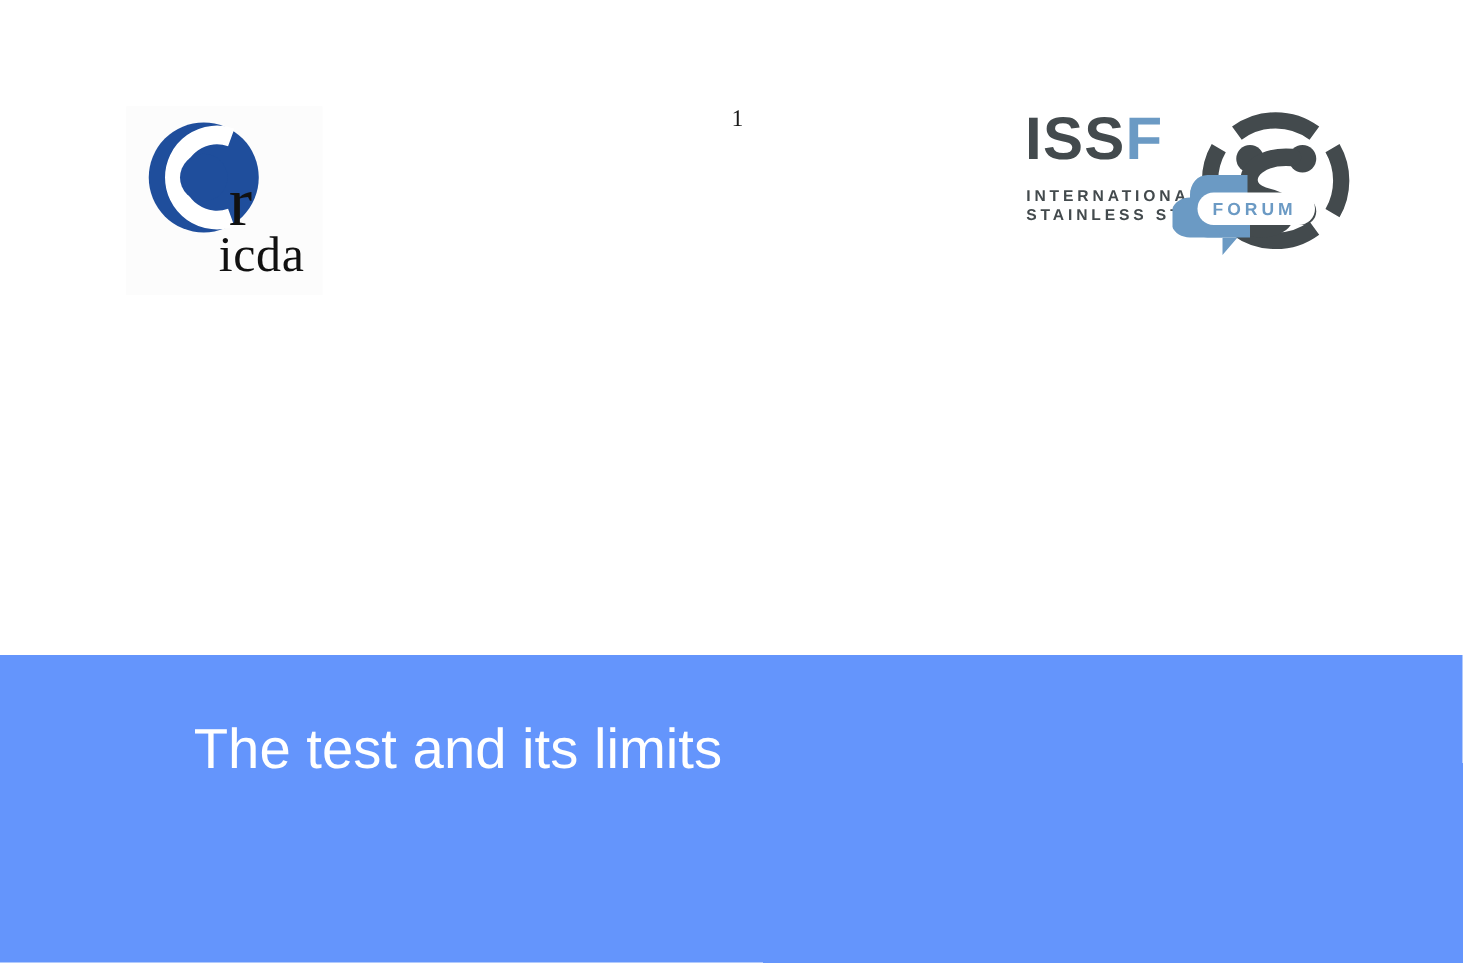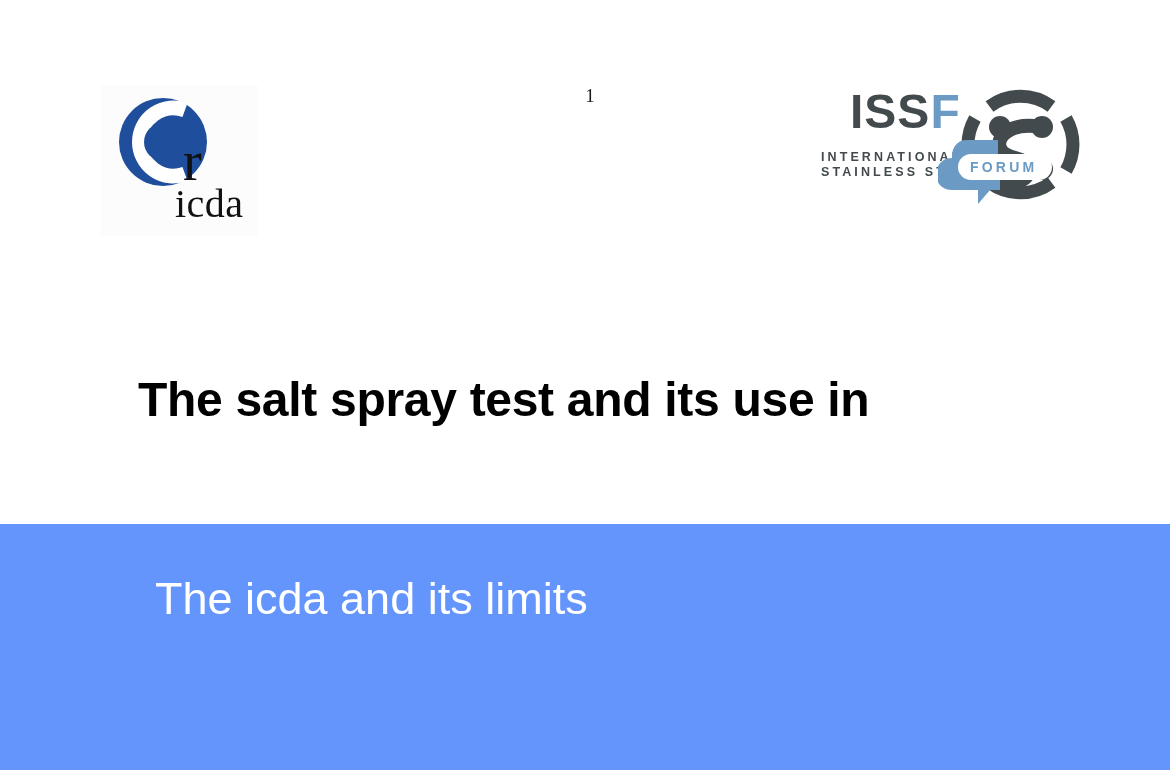--- a/index.html
+++ b/index.html
@@ -62,21 +62,20 @@
   }
   .issf-word {
     position: absolute;
     left: 2px;
     top: 6px;
     font-size: 48px;
     font-weight: bold;
     letter-spacing: 1px;
     line-height: 1;
     font-family: "Liberation Sans", sans-serif;
-    margin-left: 30px;
   }
   .issf-word .dark { color: #434a4d; }
   .issf-word .blue { color: #6b9ac4; }
 
   .issf-sub {
     position: absolute;
     left: 3px;
     top: 68px;
     font-size: 12.5px;
     font-weight: bold;
@@ -182,19 +181,18 @@
                C 20 108 14 101 14 92 L 14 74 C 14 65 20 58 28 58 Z" fill="#6b9ac4"></path>
       <path d="M 14 76 C 4 76 -2 84 -2 92 C -2 101 4 108 14 108 L 40 108 L 40 122
                L 52 108 L 40 108 Z" fill="#6b9ac4"></path>
 
       <rect x="20" y="72" width="94" height="26" rx="13" ry="13" fill="#ffffff"></rect>
       <text x="32" y="90" font-family="Liberation Sans, sans-serif" font-size="14" font-weight="bold" letter-spacing="3.2" fill="#6b9ac4">FORUM</text>
     </svg>
   </div>
 
   <div class="main-title">
-    <span class="line">The salt spray test and its use in</span>
   </div>
 
   <div class="banner"></div>
-  <div class="banner-text">The icda and its limits</div>
+  <div class="banner-text">The test and its limits</div>
 
 </div>
 
 </body></html>

